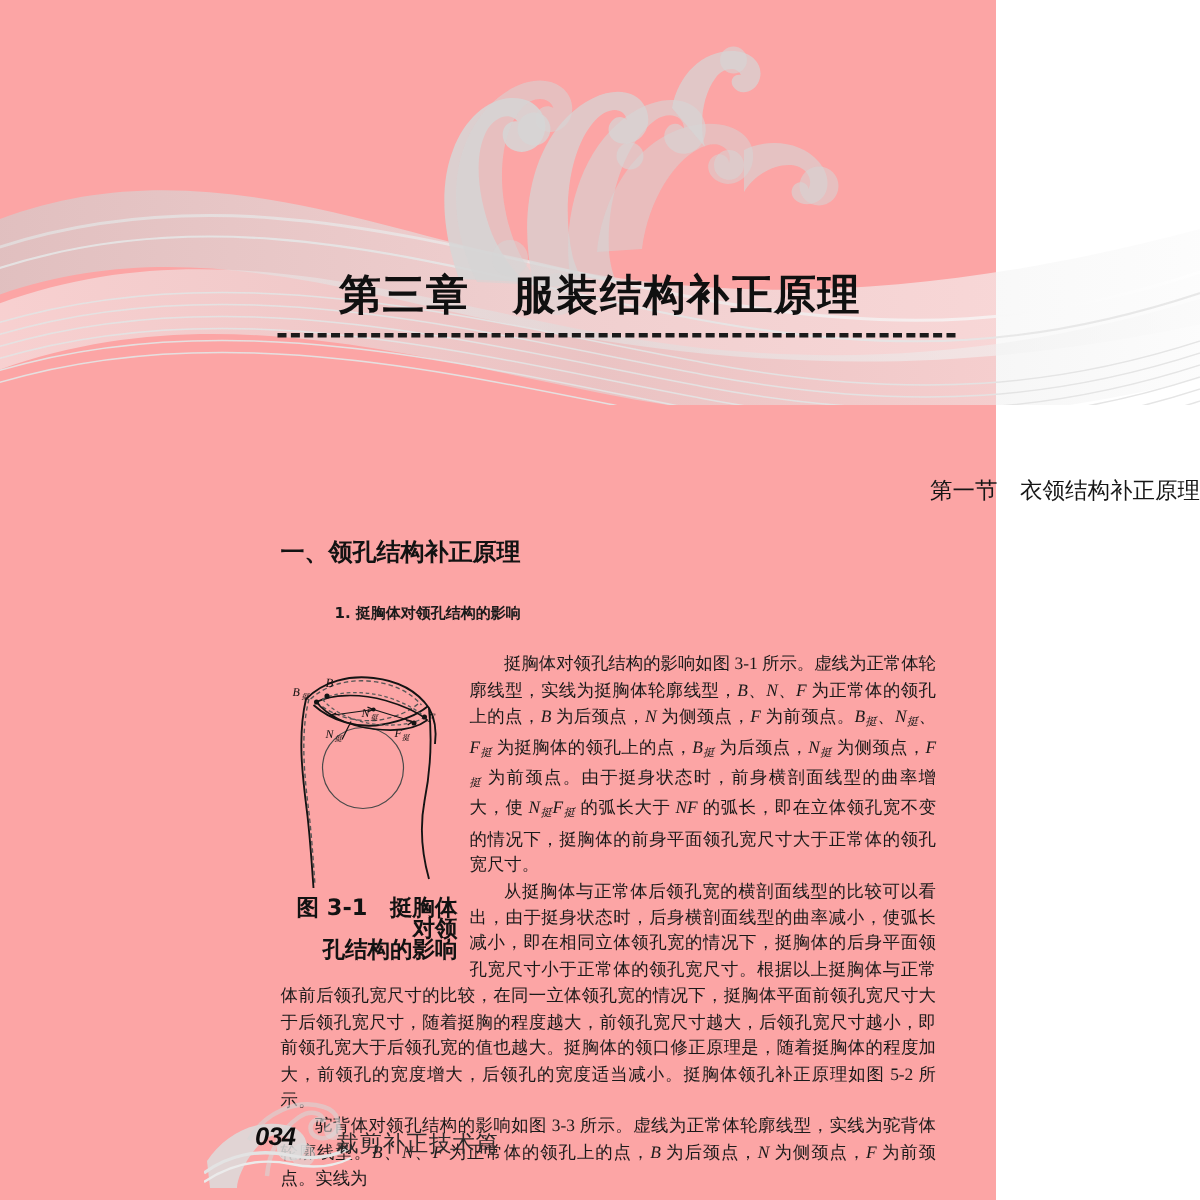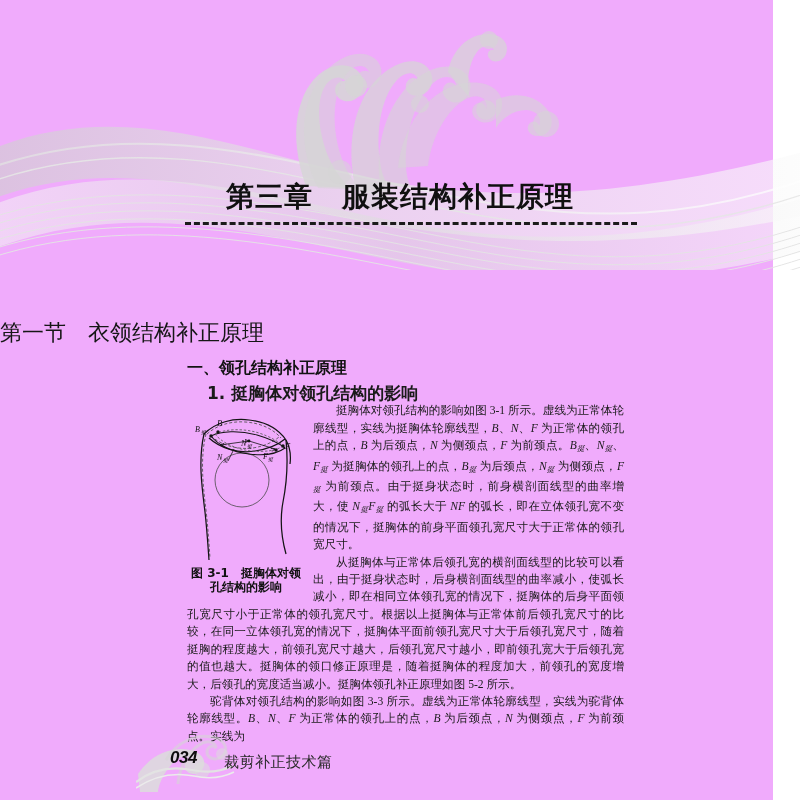--- a/index.html
+++ b/index.html
@@ -12,23 +12,23 @@
     height: 800px;
     position: relative;
     overflow: hidden;
     font-family: "Liberation Serif", "DejaVu Serif", serif;
     color: #111111;
   }
 
   .page {
     position: absolute;
     left: 0; top: 0;
-    width: 773px;
+    width: 664px;
     height: 800px;
-    background: #f0abfc;
+    background: #fca5a5;
   }
 
   
   .header-deco {
     position: absolute;
     left: 0; top: 0;
     width: 800px;
     height: 270px;
     pointer-events: none;
   }
@@ -59,23 +59,23 @@
     height: 0;
     border-top: 3px dashed #1b1b1b;
   }
 
   
   .section-title {
     position: absolute;
     left: 0;
     top: 318px;
     width: 800px;
-    text-align: left;
-    font-family: "DejaVu Sans", "Liberation Sans", sans-serif;
-    font-size: 22px;
+    text-align: right;
+    font-family: "DejaVu Sans", "Liberation Sans", sans-serif;
+    font-size: 15px;
     color: #161616;
     white-space: pre;
   }
 
   .subsection-title {
     position: absolute;
     left: 187px;
     top: 358px;
     font-family: "DejaVu Sans", "Liberation Sans", sans-serif;
     font-size: 16px;
@@ -89,24 +89,24 @@
     left: 187px;
     top: 385px;
     width: 437px;
     font-size: 11.6px;
     line-height: 17.4px;
     text-align: justify;
     color: #1a1a1a;
   }
   .para-head {
     font-family: "DejaVu Sans", "Liberation Sans", sans-serif;
-    font-size: 17px;
+    font-size: 10px;
     font-weight: 600;
     text-indent: 20px;
-    margin: 0;
+    margin: 16px;
     line-height: 17.4px;
   }
   .para {
     margin: 0;
     text-indent: 23px;
     line-height: 17.4px;
     text-align: justify;
     text-justify: inter-character;
   }
   .ital { font-style: italic; }
@@ -122,23 +122,23 @@
     margin: 2px 8px 2px 0;
     shape-margin: 4px;
   }
   .figure-art {
     width: 118px;
     height: 160px;
     display: block;
   }
   .figure-caption {
     font-family: "DejaVu Sans", "Liberation Sans", sans-serif;
-    font-size: 12px;
+    font-size: 15px;
     font-weight: 700;
-    text-align: center;
+    text-align: right;
     line-height: 14px;
     color: #121212;
     margin-top: 2px;
     white-space: pre-line;
   }
 
   
   .footer-deco {
     position: absolute;
     left: 136px;

